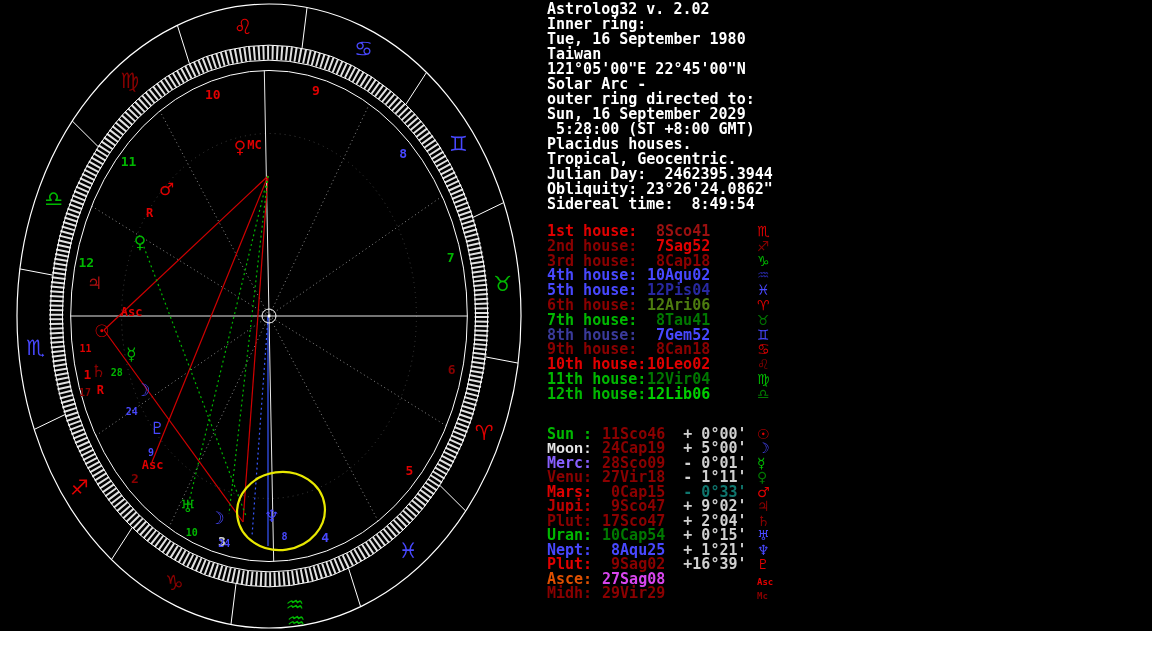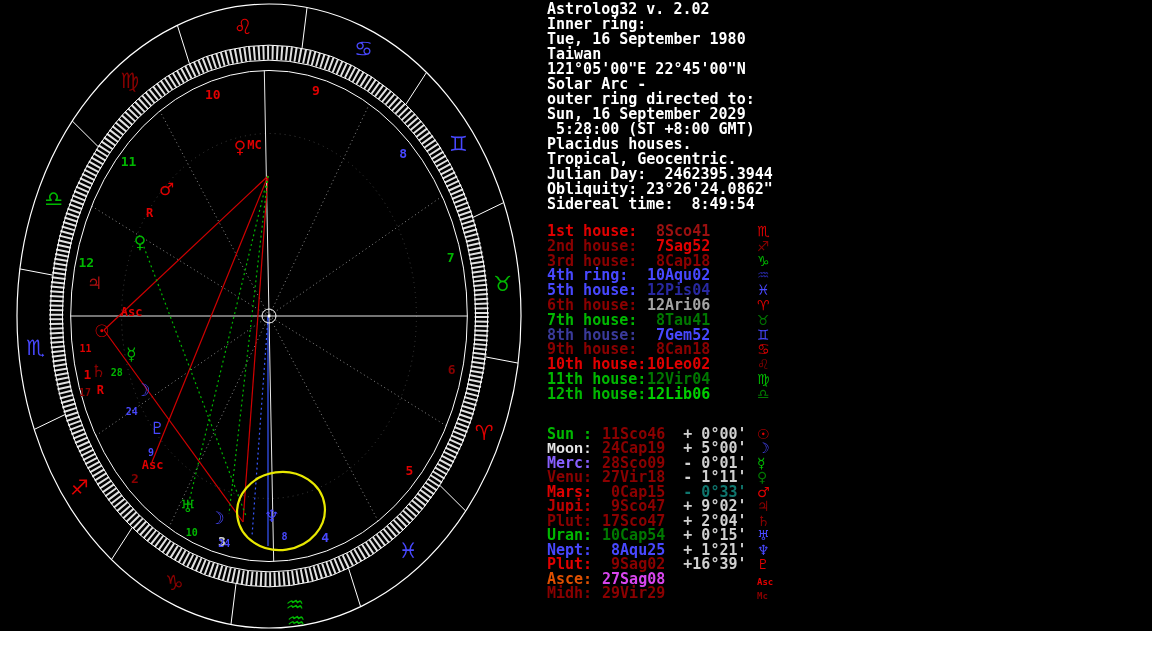--- a/index.html
+++ b/index.html
@@ -125,23 +125,23 @@
         <div>Placidus houses.</div>
         <div>Tropical, Geocentric.</div>
         <div>Julian Day:  2462395.3944</div>
         <div>Obliquity: 23°26'24.0862"</div>
         <div>Sidereal time:  8:49:54</div>
       </div>
     <div class="houses" id="houses">
         <div class="hrow"><span class="hlabel" style="color: rgb(224, 0, 0);">1st house:</span><span style="color: rgb(155, 16, 16);"> 8Sco41</span><span class="rglyph" style="color: rgb(224, 0, 0);">♏</span></div>
         <div class="hrow"><span class="hlabel" style="color: rgb(139, 0, 0);">2nd house:</span><span style="color: rgb(224, 0, 0);"> 7Sag52</span><span class="rglyph" style="color: rgb(139, 0, 0);">♐</span></div>
         <div class="hrow"><span class="hlabel" style="color: rgb(139, 0, 0);">3rd house:</span><span style="color: rgb(139, 0, 0);"> 8Cap18</span><span class="rglyph" style="color: rgb(0, 184, 0);">♑</span></div>
-        <div class="hrow"><span class="hlabel" style="color: rgb(72, 72, 255);">4th ring:</span><span style="color: rgb(72, 72, 255);">10Aqu02</span><span class="rglyph" style="color: rgb(40, 40, 160);">♒</span></div>
+        <div class="hrow"><span class="hlabel" style="color: rgb(72, 72, 255);">4th house:</span><span style="color: rgb(72, 72, 255);">10Aqu02</span><span class="rglyph" style="color: rgb(40, 40, 160);">♒</span></div>
         <div class="hrow"><span class="hlabel" style="color: rgb(72, 72, 255);">5th house:</span><span style="color: rgb(40, 40, 160);">12Pis04</span><span class="rglyph" style="color: rgb(72, 72, 255);">♓</span></div>
-        <div class="hrow"><span class="hlabel" style="color: rgb(139, 0, 0);">6th house:</span><span style="color: #a3a3a3; margin-top: 11px;">12Ari06</span><span class="rglyph" style="color: rgb(224, 0, 0);">♈</span></div>
+        <div class="hrow"><span class="hlabel" style="color: rgb(139, 0, 0);">6th house:</span><span style="color: #4d7c0f; margin-top: 11px;">12Ari06</span><span class="rglyph" style="color: rgb(224, 0, 0);">♈</span></div>
         <div class="hrow"><span class="hlabel" style="color: rgb(0, 184, 0);">7th house:</span><span style="color: rgb(0, 120, 0);"> 8Tau41</span><span class="rglyph" style="color: rgb(0, 120, 0);">♉</span></div>
         <div class="hrow"><span class="hlabel" style="color: rgb(58, 58, 154);">8th house:</span><span style="color: rgb(72, 72, 255);"> 7Gem52</span><span class="rglyph" style="color: rgb(72, 72, 255);">♊</span></div>
         <div class="hrow"><span class="hlabel" style="color: rgb(139, 0, 0);">9th house:</span><span style="color: rgb(139, 0, 0);"> 8Can18</span><span class="rglyph" style="color: rgb(224, 0, 0);">♋</span></div>
         <div class="hrow"><span class="hlabel" style="color: rgb(224, 0, 0);">10th house:</span><span style="color: rgb(224, 0, 0);">10Leo02</span><span class="rglyph" style="color: rgb(139, 0, 0);">♌</span></div>
         <div class="hrow"><span class="hlabel" style="color: rgb(0, 184, 0);">11th house:</span><span style="color: rgb(0, 120, 0);">12Vir04</span><span class="rglyph" style="color: rgb(0, 184, 0);">♍</span></div>
         <div class="hrow"><span class="hlabel" style="color: rgb(0, 184, 0);">12th house:</span><span style="color: rgb(0, 208, 0);">12Lib06</span><span class="rglyph" style="color: rgb(0, 120, 0);">♎</span></div>
       </div>
     <div class="planets" id="planets">
         <div class="prow"><span class="plabel" style="color: rgb(0, 184, 0);">Sun :</span><span style="color: rgb(139, 0, 0);"> 11Sco46</span><span style="color: rgb(208, 208, 208);">  + 0°00'</span><span class="rglyph" style="color: rgb(224, 0, 0);">☉</span></div>
         <div class="prow"><span class="plabel" style="color: #e5e5e5; font-family: Liberation Mono, monospace;">Moon:</span><span style="color: rgb(139, 0, 0);"> 24Cap19</span><span style="color: rgb(208, 208, 208);">  + 5°00'</span><span class="rglyph" style="color: rgb(72, 72, 255);">☽</span></div>

